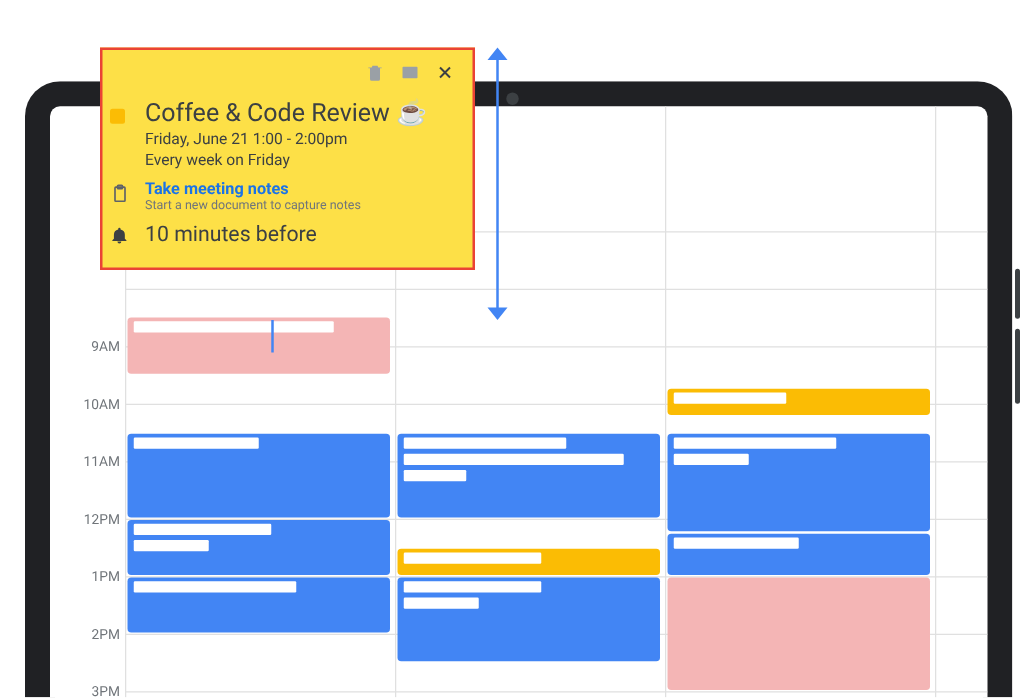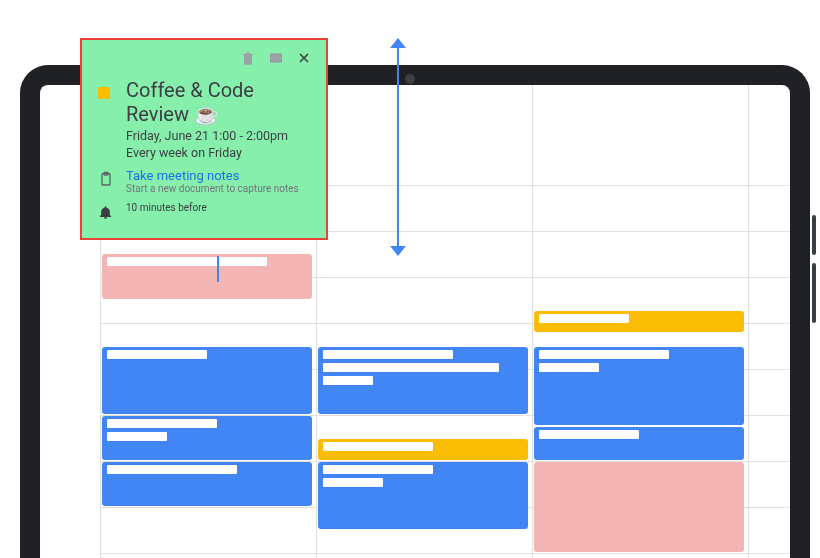--- a/index.html
+++ b/index.html
@@ -105,24 +105,24 @@
     background: #fff;
     margin-bottom: 4px;
     border-radius: 1px;
   }
 
   
   .popup {
     position: absolute;
     top: 38px;
     left: 80px;
-    width: 248px;
-    background: #86efac;
+    width: 300px;
+    background: #fde047;
     border: 2px solid #ea4335;
-    padding: 10px 14px 14px 16px;
+    padding: 10px 14px 14px 6px;
     z-index: 10;
   }
   .popup-actions {
     display: flex;
     justify-content: flex-end;
     gap: 12px;
     margin-bottom: 4px;
   }
   .popup-actions svg { width: 16px; height: 16px; cursor: pointer; }
   .popup-row {
@@ -151,29 +151,29 @@
     font-weight: 400;
   }
   .popup-sub {
     font-size: 12.5px;
     color: #3c4043;
     margin-top: 2px;
   }
   .popup-link {
     font-size: 13px;
     color: #1a73e8;
-    font-weight: 400;
+    font-weight: 700;
     cursor: pointer;
   }
   .popup-link-sub {
     font-size: 10px;
     color: #70757a;
   }
   .popup-text {
-    font-size: 10px;
+    font-size: 17px;
     color: #3c4043;
   }
   .connector {
     position: absolute;
     left: 217px;
     top: 256px;
     width: 2px;
     height: 26px;
     background: #4285f4;
     z-index: 9;
@@ -205,20 +205,29 @@
     border-right: 8px solid transparent;
   }
   .arrow-up { top: 0; border-bottom: 10px solid #4285f4; }
   .arrow-down { bottom: 0; border-top: 10px solid #4285f4; }
 </style>
 </head>
 <body>
 
 <div class="tablet-frame">
 
+  <div class="time-gutter">
+    <div class="time-label" style="top:186px">9AM</div>
+    <div class="time-label" style="top:232px">10AM</div>
+    <div class="time-label" style="top:278px">11AM</div>
+    <div class="time-label" style="top:324px">12PM</div>
+    <div class="time-label" style="top:370px">1PM</div>
+    <div class="time-label" style="top:416px">2PM</div>
+    <div class="time-label" style="top:462px">3PM</div>
+  </div>
 
   <div class="calendar">
     <div class="grid">
 
       <div class="hline" style="top:100px"></div>
       <div class="hline" style="top:146px"></div>
       <div class="hline" style="top:192px"></div>
       <div class="hline" style="top:238px"></div>
       <div class="hline" style="top:284px"></div>
       <div class="hline" style="top:330px"></div>

